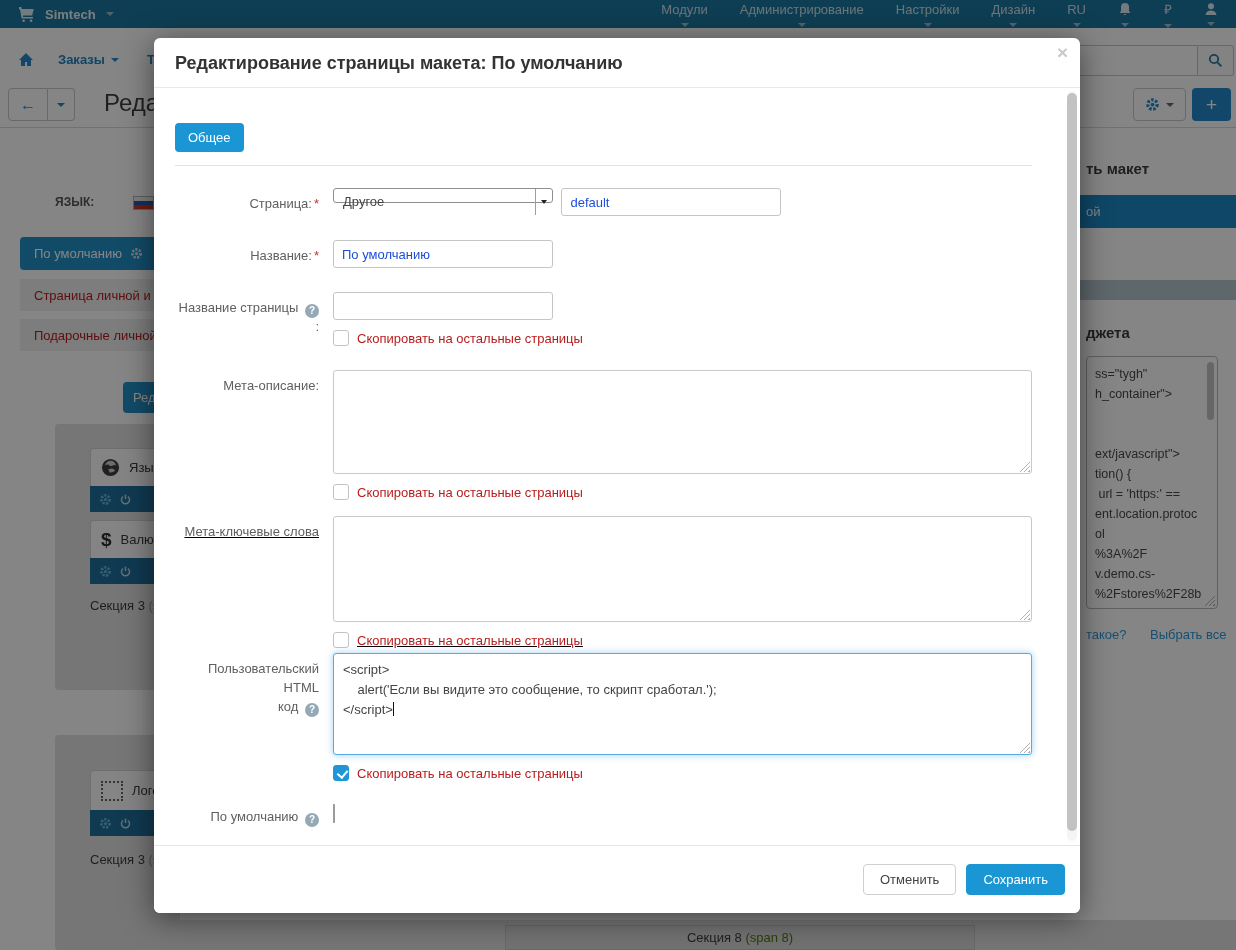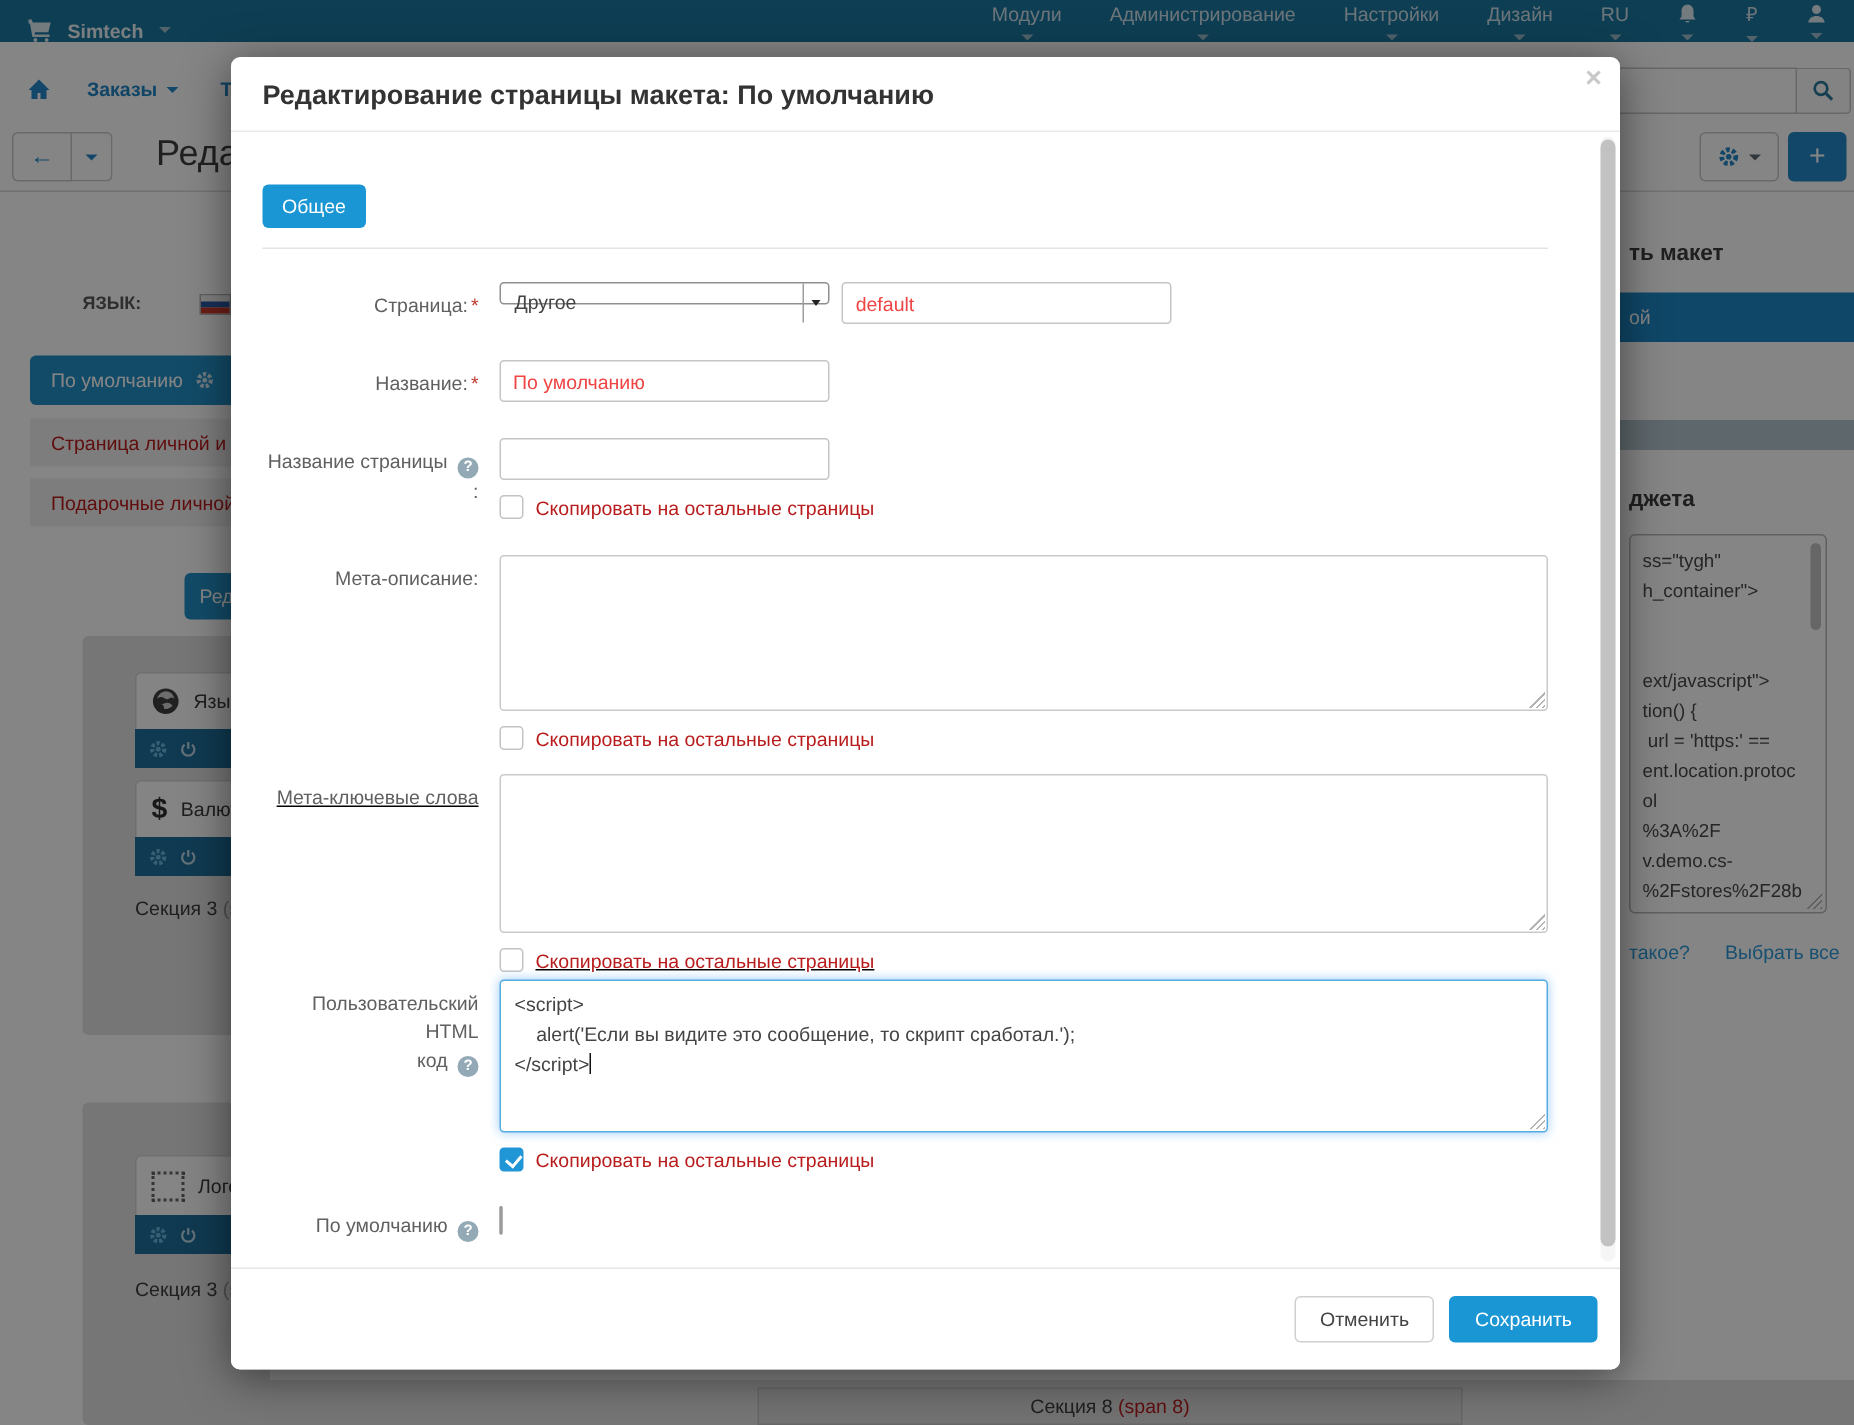--- a/index.html
+++ b/index.html
@@ -3,21 +3,21 @@
 <meta charset="utf-8">
 <style>
   * { margin:0; padding:0; box-sizing:border-box; }
   html,body { width:1236px; height:950px; overflow:hidden; }
   body { font-family:"Liberation Sans", sans-serif; background:#ffffff; position:relative; }
 
   .abs { position:absolute; }
 
   
   .navbar { position:absolute; left:0; top:0; width:1236px; height:28px; background:#1b779f;
-            display:flex; align-items:flex-end; padding:0 18px; z-index:1; }
+            display:flex; align-items:center; padding:0 18px; z-index:1; }
   .nav-left { display:flex; align-items:center; gap:10px; }
   .brand { color:#eaf2f7; font-size:13px; font-weight:bold; }
   .nav-right { margin-left:auto; display:flex; align-items:center; gap:32px; }
   .nav-item { color:#cfe0ea; font-size:13px; display:flex; align-items:center; gap:6px; cursor:pointer;flex-direction:column; }
   .caret { width:0; height:0; border-left:4px solid transparent; border-right:4px solid transparent;
            border-top:4px solid #9dbecf; display:inline-block; }
   .caret.dark { border-top-color:#5f6b72; }
   .caret.blue { border-top-color:#2589c9; }
 
   
@@ -80,21 +80,21 @@
              border:1px solid #b9b9b9; border-radius:4px; z-index:1; font-size:12.5px; line-height:20px;
              color:#4a4a4a; padding:7px 14px 7px 8px; white-space:pre-wrap; word-break:break-all; overflow:hidden; }
   .rb-scroll { position:absolute; right:3px; top:5px; width:7px; height:58px; background:#c4c4c4; border-radius:4px; }
   .rb-link { position:absolute; top:627px; font-size:13px; color:#2e9ad8; z-index:1; cursor:pointer; white-space:nowrap; }
 
   
   .bottom-panel { position:absolute; left:165px; top:920px; width:1071px; height:30px; background:#e2e2e2; z-index:1; }
   .bottom-section { position:absolute; left:505px; top:925px; width:470px; height:25px; background:#dadada;
                     border:1px solid #c6c6c6; font-size:13px; color:#3d3d3d; text-align:center;
                     padding-top:4px; z-index:1; }
-  .bottom-section .muted { color:#b91c1c; }
+  .bottom-section .muted { color:#4d7c0f; }
 
   
   .overlay { position:absolute; left:0; top:0; width:1236px; height:950px; background:rgba(0,0,0,0.48); z-index:50; }
 
   
   .modal { position:absolute; left:154px; top:38px; width:926px; height:875px; background:#fff;
            border-radius:6px; box-shadow:0 5px 30px rgba(0,0,0,0.5); z-index:100; overflow:hidden; }
   .m-head { height:50px; border-bottom:1px solid #e9e9e9; position:relative; }
   .m-title { line-height:50px; padding-left:21px; font-size:18px; font-weight:bold; color:#333; }
   .m-close { position:absolute; right:12px; top:4px; color:#c9c9c9; font-size:19px; font-weight:bold; cursor:pointer; }
@@ -109,21 +109,21 @@
   form, .form { margin-top:22px; }
   .row { display:flex; margin-bottom:24px; }
   .row .lab { width:158px; padding-right:14px; text-align:right; font-size:13px; color:#606060;
               padding-top:7px; line-height:1.45; }
   .req { color:#c0392b; margin-left:2px; }
   .help { display:inline-flex; width:14px; height:14px; border-radius:50%; background:#93a9b6; color:#fff;
           font-size:10px; font-weight:bold; align-items:center; justify-content:center;
           vertical-align:-2px; margin-left:3px; }
   .ctrl { flex:1; }
 
-  .txt { height:28px; border:1px solid #c5c5c5; border-radius:3px; font-size:13px; color:#ef4444;
+  .txt { height:28px; border:1px solid #c5c5c5; border-radius:3px; font-size:13px; color:#1d4ed8;
          padding:0 8px; outline:none; font-family:"Liberation Sans", sans-serif; }
   .w220 { width:220px; }
   .select { position:relative; display:inline-block; width:220px; height:15px; border:1px solid #8f8f8f;
             border-radius:3px; background:#fff; vertical-align:top; margin-right:4px; cursor:pointer; }
   .sel-text { line-height:26px; padding-left:9px; font-size:13px; color:#444; }
   .sel-arrow { position:absolute; right:0; top:0; width:17px; height:26px; border-left:1px solid #9e9e9e;
                display:flex; align-items:center; justify-content:center; }
   .sel-arrow .caret { border-top-color:#222; border-left-width:3.5px; border-right-width:3.5px; }
 
   .ta-wrap { position:relative; width:100%; }

